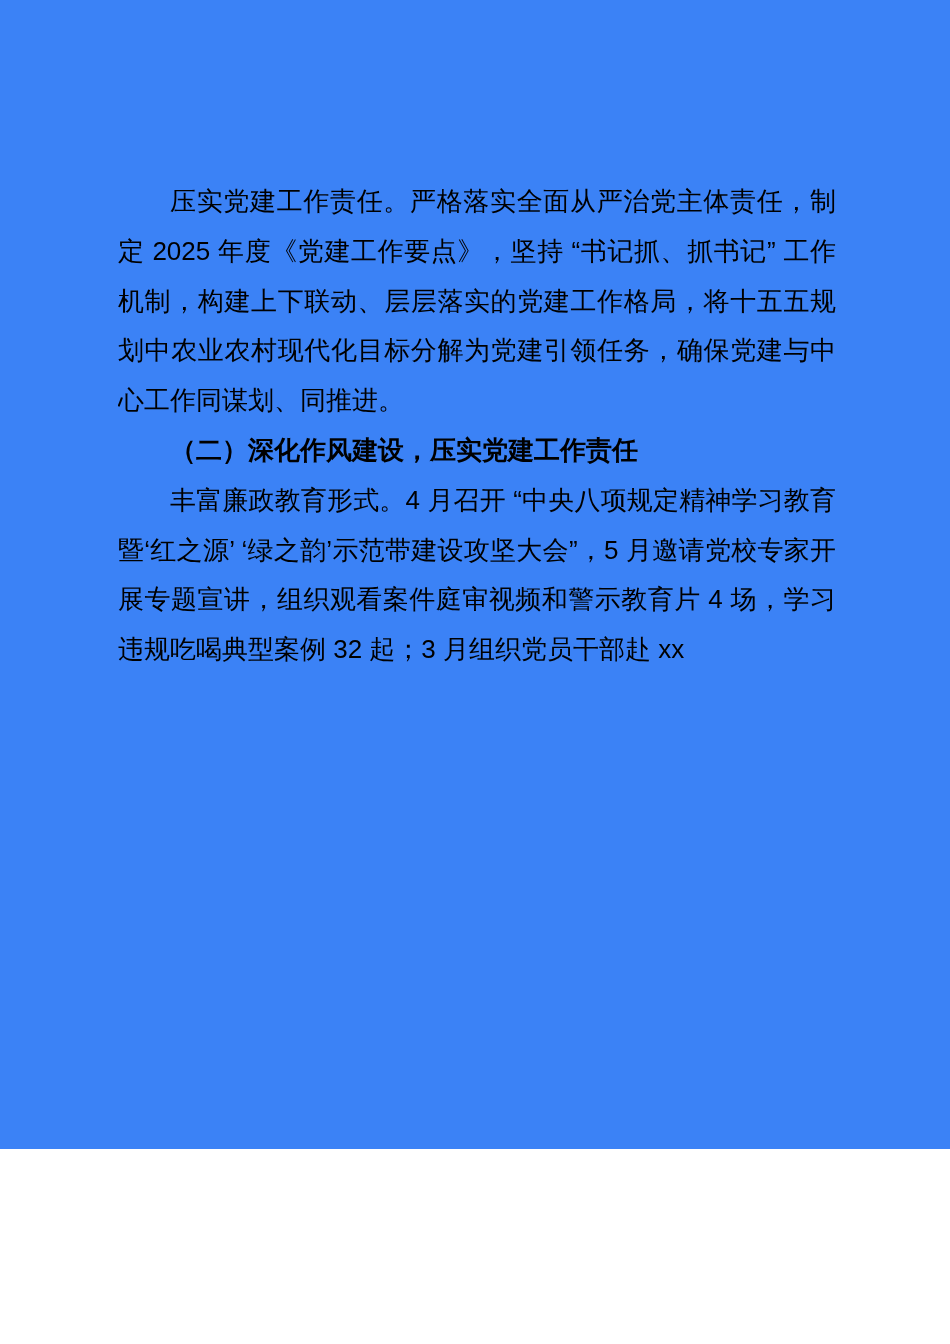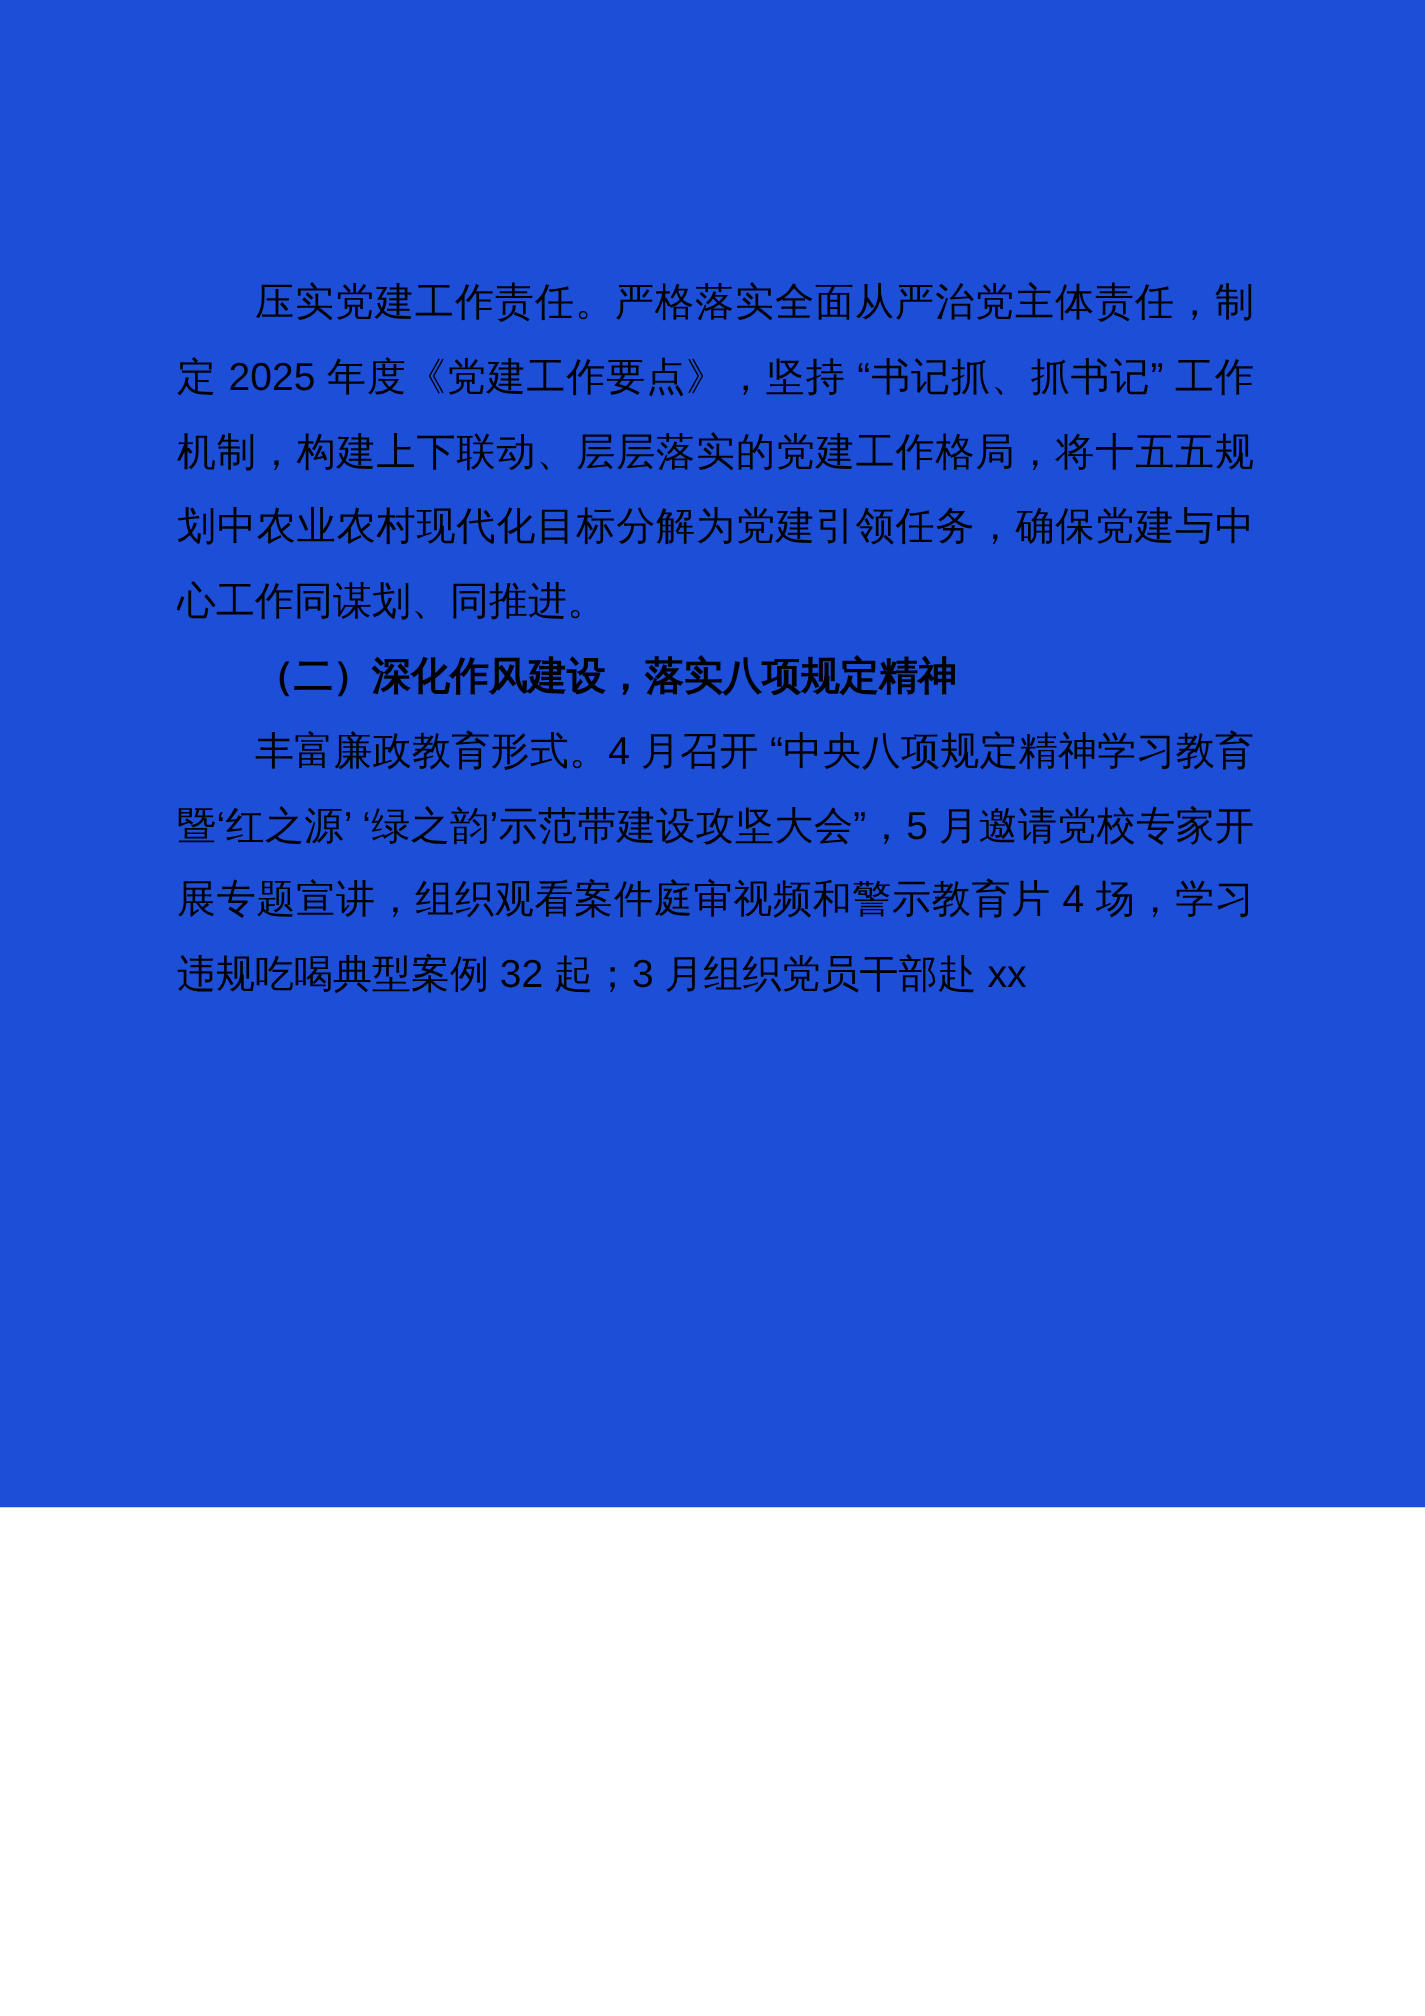--- a/index.html
+++ b/index.html
@@ -3,22 +3,22 @@
 <meta charset="utf-8">
 <style>
   html, body {
     margin: 0;
     padding: 0;
     background: #ffffff;
   }
   .page {
     position: relative;
     width: 950px;
-    height: 1005px;
-    background: #1d4ed8;
+    height: 1149px;
+    background: #3b82f6;
     overflow: hidden;
     font-family: "Liberation Sans", "DejaVu Sans", sans-serif;
   }
   .doc-body {
     position: absolute;
     left: 118px;
     top: 177px;
     width: 718px;
     height: 1000px;
     overflow: hidden;
@@ -41,16 +41,16 @@
     font-size: 26px;
     line-height: 49.8px;
   }
 </style>
 </head>
 <body>
 
 <div class="page">
   <div class="doc-body">
     <p class="para">压实党建工作责任。严格落实全面从严治党主体责任，制定 2025 年度《党建工作要点》，坚持 “书记抓、抓书记” 工作机制，构建上下联动、层层落实的党建工作格局，将十五五规划中农业农村现代化目标分解为党建引领任务，确保党建与中心工作同谋划、同推进。</p>
-    <h3 class="heading">（二）深化作风建设，落实八项规定精神</h3>
+    <h3 class="heading">（二）深化作风建设，压实党建工作责任</h3>
     <p class="para">丰富廉政教育形式。4 月召开 “中央八项规定精神学习教育暨‘红之源’ ‘绿之韵’示范带建设攻坚大会”，5 月邀请党校专家开展专题宣讲，组织观看案件庭审视频和警示教育片 4 场，学习违规吃喝典型案例 32 起；3 月组织党员干部赴 xx</p>
   </div>
 </div>
 
 </body></html>

